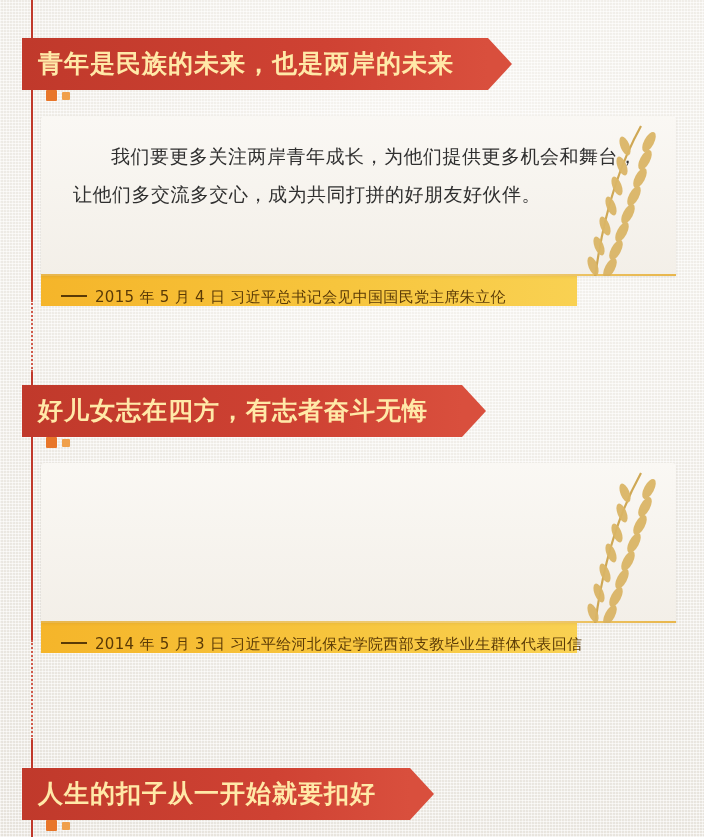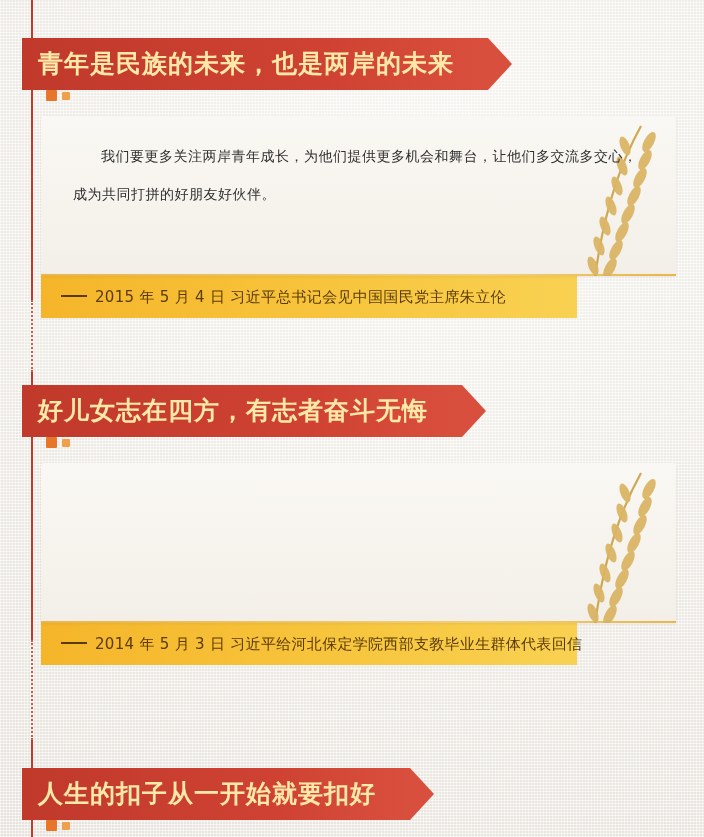--- a/index.html
+++ b/index.html
@@ -110,21 +110,21 @@
     position: relative;
     margin: 26px 28px 0 41px;
     background: linear-gradient(180deg, #faf8f4 0%, #f3efe8 100%);
     border-radius: 4px 4px 0 0;
     box-shadow: 0 1px 3px rgba(0,0,0,0.06);
     padding: 22px 30px 26px 32px;
     min-height: 112px;
     overflow: hidden;
   }
   .card-text {
-    font-size: 14px;
+    font-size: 19px;
     line-height: 38px;
     color: #2f2f2f;
     text-indent: 2em;
     font-family: Liberation Serif, serif;
     letter-spacing: 0.5px;
     position: relative;
     z-index: 2;
   }
   
   .wheat {
@@ -144,21 +144,21 @@
     bottom: 0;
     height: 2px;
     background: linear-gradient(90deg, #e8b64c 0%, #f0cf7a 70%, #e8b64c 100%);
   }
 
   
   .source {
     margin: 0 0 0 41px;
     width: 536px;
     background: linear-gradient(90deg, #f5b52a 0%, #f7c53d 55%, #f9d152 100%);
-    height: 42px;
+    height: 30px;
     line-height: 42px;
     color: #5a3a06;
     font-size: 15px;
     font-family: "DejaVu Sans", "Liberation Sans", sans-serif;
     padding-left: 20px;
     box-sizing: border-box;
     white-space: nowrap;
     letter-spacing: 0.3px;
   }
   .source .dash {

